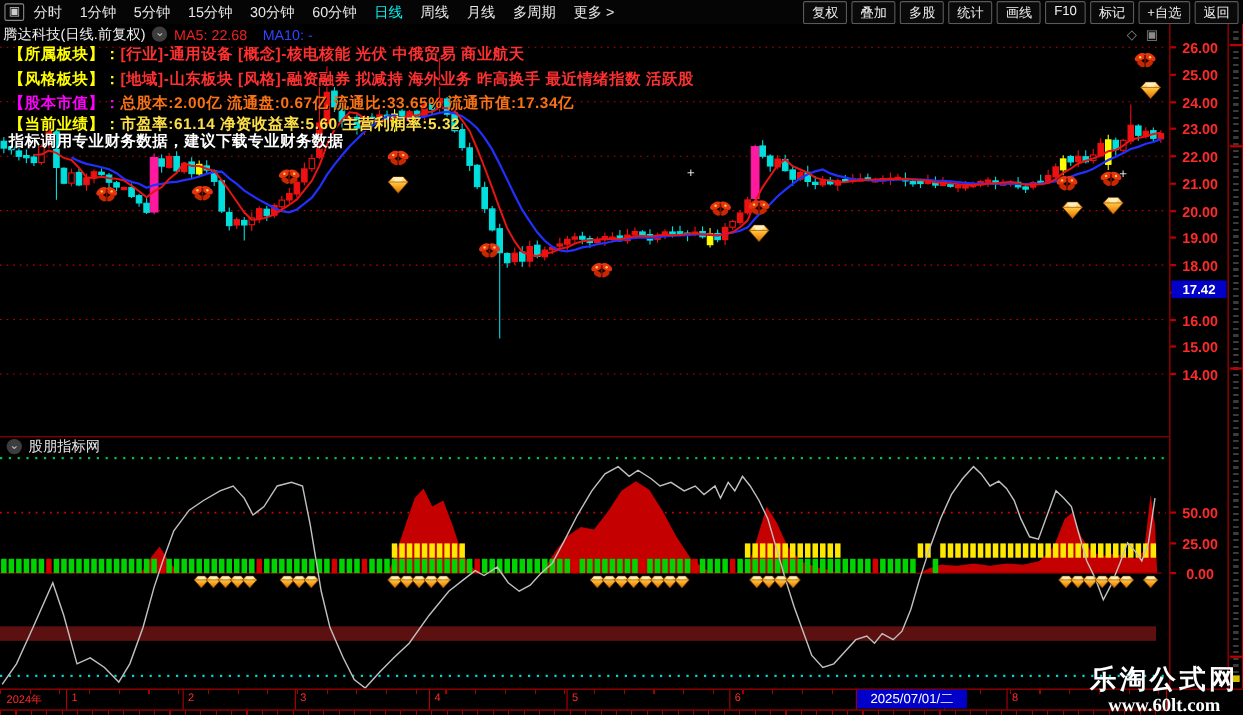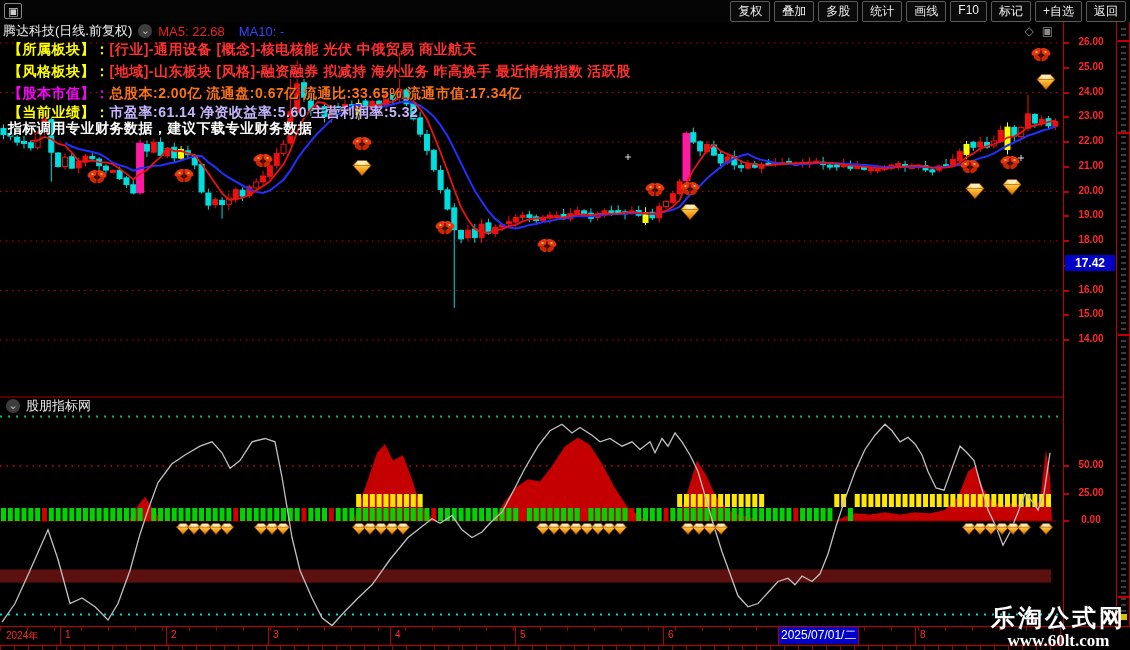--- a/index.html
+++ b/index.html
@@ -34,21 +34,21 @@
              text-shadow:1px 1px 0 #000; letter-spacing:0.5px; }
   
   .ind-header { position:absolute; left:0; top:398px; width:1060px; height:16px; z-index:5;
                 display:flex; align-items:center; font-size:13px; }
   .ind-name { color:#e8e8e8; margin-right:12px; }
   .ind-item { margin-right:14px; font-weight:bold; }
   
   #price-axis { position:absolute; left:1063px; top:22px; width:54px; height:604px; z-index:6;
                 background:#000; border-left:1px solid #c00000; border-right:1px solid #c00000; }
   .ax-label { position:absolute; left:0; width:54px; text-align:center; color:#ff2a2a;
-              font-size:10px; font-weight:bold; }
+              font-size:13px; font-weight:bold; }
   .ax-tick { position:absolute; left:0; width:5px; height:2px; background:#c00000; }
   .last-price { position:absolute; left:1px; width:50px; height:16px; background:#0000c8;
                 color:#fff; font-size:12px; font-weight:bold; text-align:center; line-height:16px; }
   
   .strip { position:absolute; left:1118px; top:22px; width:12px; height:604px; z-index:6;
            background:#000; border-right:1px solid #c00000; }
   .strip-glyphs { position:absolute; left:3px; top:6px; width:5px; height:590px;
            background:repeating-linear-gradient(180deg,#4a4a4a 0 2px,transparent 2px 6px); opacity:.8; }
   .strip-div { position:absolute; left:0; width:12px; height:2px; background:#c00000; }
   .strip-dot { position:absolute; left:2px; width:7px; height:6px; background:#d8c000; }
@@ -69,20 +69,33 @@
   .wm1 { font-size:24px; font-weight:bold; letter-spacing:3px; line-height:26px; }
   .wm2 { font-family:"Liberation Serif","DejaVu Serif",serif; font-size:17px; font-weight:bold; line-height:19px; }
 </style>
 </head>
 <body>
 
 <div class="screen">
 
   <div class="toolbar">
     <span class="win-icon">▣</span>
+    <div class="periods">
+        <span class="period">分时</span>
+        <span class="period">1分钟</span>
+        <span class="period">5分钟</span>
+        <span class="period">15分钟</span>
+        <span class="period">30分钟</span>
+        <span class="period">60分钟</span>
+        <span class="period active">日线</span>
+        <span class="period">周线</span>
+        <span class="period">月线</span>
+        <span class="period">多周期</span>
+        <span class="period">更多 &gt;</span>
+      </div>
     <div class="tbtns">
         <span class="tbtn">复权</span>
         <span class="tbtn">叠加</span>
         <span class="tbtn">多股</span>
         <span class="tbtn">统计</span>
         <span class="tbtn">画线</span>
         <span class="tbtn">F10</span>
         <span class="tbtn">标记</span>
         <span class="tbtn">+自选</span>
         <span class="tbtn">返回</span>
@@ -911,21 +924,21 @@
           <line x1="1039.5" y1="527.18" x2="1052.5" y2="527.18" stroke="#a85a00" stroke-width="0.7"></line>
         </g>
       </g>
       <line x1="0" y1="397" x2="1063" y2="397" stroke="#b00000" stroke-width="1"></line>
     </svg>
 
   <div id="overlay">
       <div class="ov-line" style="top: 41px;"><span style="color: rgb(255, 255, 0);">【所属板块】：</span><span style="color: rgb(255, 48, 48);">[行业]-通用设备 [概念]-核电核能 光伏 中俄贸易 商业航天</span></div>
       <div class="ov-line" style="top: 63px; text-decoration: underline;"><span style="color: rgb(255, 255, 0);">【风格板块】：</span><span style="color: rgb(255, 48, 48);">[地域]-山东板块 [风格]-融资融券 拟减持 海外业务 昨高换手 最近情绪指数 活跃股</span></div>
       <div class="ov-line" style="top: 85px;"><span style="color: rgb(255, 0, 255);">【股本市值】：</span><span style="color: #f97316; text-align: center;">总股本:2.00亿 流通盘:0.67亿 流通比:33.65% 流通市值:17.34亿</span></div>
-      <div class="ov-line" style="top: 104px;"><span style="color: rgb(255, 255, 0);">【当前业绩】：</span><span style="color: #c4b5fd;">市盈率:61.14 净资收益率:5.60 主营利润率:5.32</span></div>
+      <div class="ov-line" style="top: 104px;"><span style="color: rgb(255, 255, 0);">【当前业绩】：</span><span style="color: #fde047;">市盈率:61.14 净资收益率:5.60 主营利润率:5.32</span></div>
       <div class="ov-line" style="top: 120px;"><span style="color: #ffffff;">指标调用专业财务数据，建议下载专业财务数据</span></div>
     </div>
 
   <div class="ind-header">
     <span class="chev2">⌄</span>
     <span class="ind-name">股朋指标网</span>
   </div>
 
   <div id="price-axis">
       <div class="ax-label" style="top: 14px;">26.00</div>
@@ -987,21 +1000,21 @@
         <div class="ta-sep" style="left: 858px;"></div>
         <div class="ta-sep" style="left: 915px;"></div>
         <div class="ta-sep" style="left: 1060px;"></div>
         <div class="ta-label" style="left: 6px;">2024年</div>
         <div class="ta-label" style="left: 65px;">1</div>
         <div class="ta-label" style="left: 171px;">2</div>
         <div class="ta-label" style="left: 273px;">3</div>
         <div class="ta-label" style="left: 395px;">4</div>
         <div class="ta-label" style="left: 520px;">5</div>
         <div class="ta-label" style="left: 668px;">6</div>
-        <div class="ta-box" style="left: 779px; width: 79px;">2025/07/01/二</div>
+        <div class="ta-box" style="left: 779px; width: 100px;">2025/07/01/二</div>
         <div class="ta-label" style="left: 920px;">8</div>
       </div>
   </div>
 
   <div class="wm">
     <div class="wm1">乐淘公式网</div>
     <div class="wm2">www.60lt.com</div>
   </div>
 
 </div>

